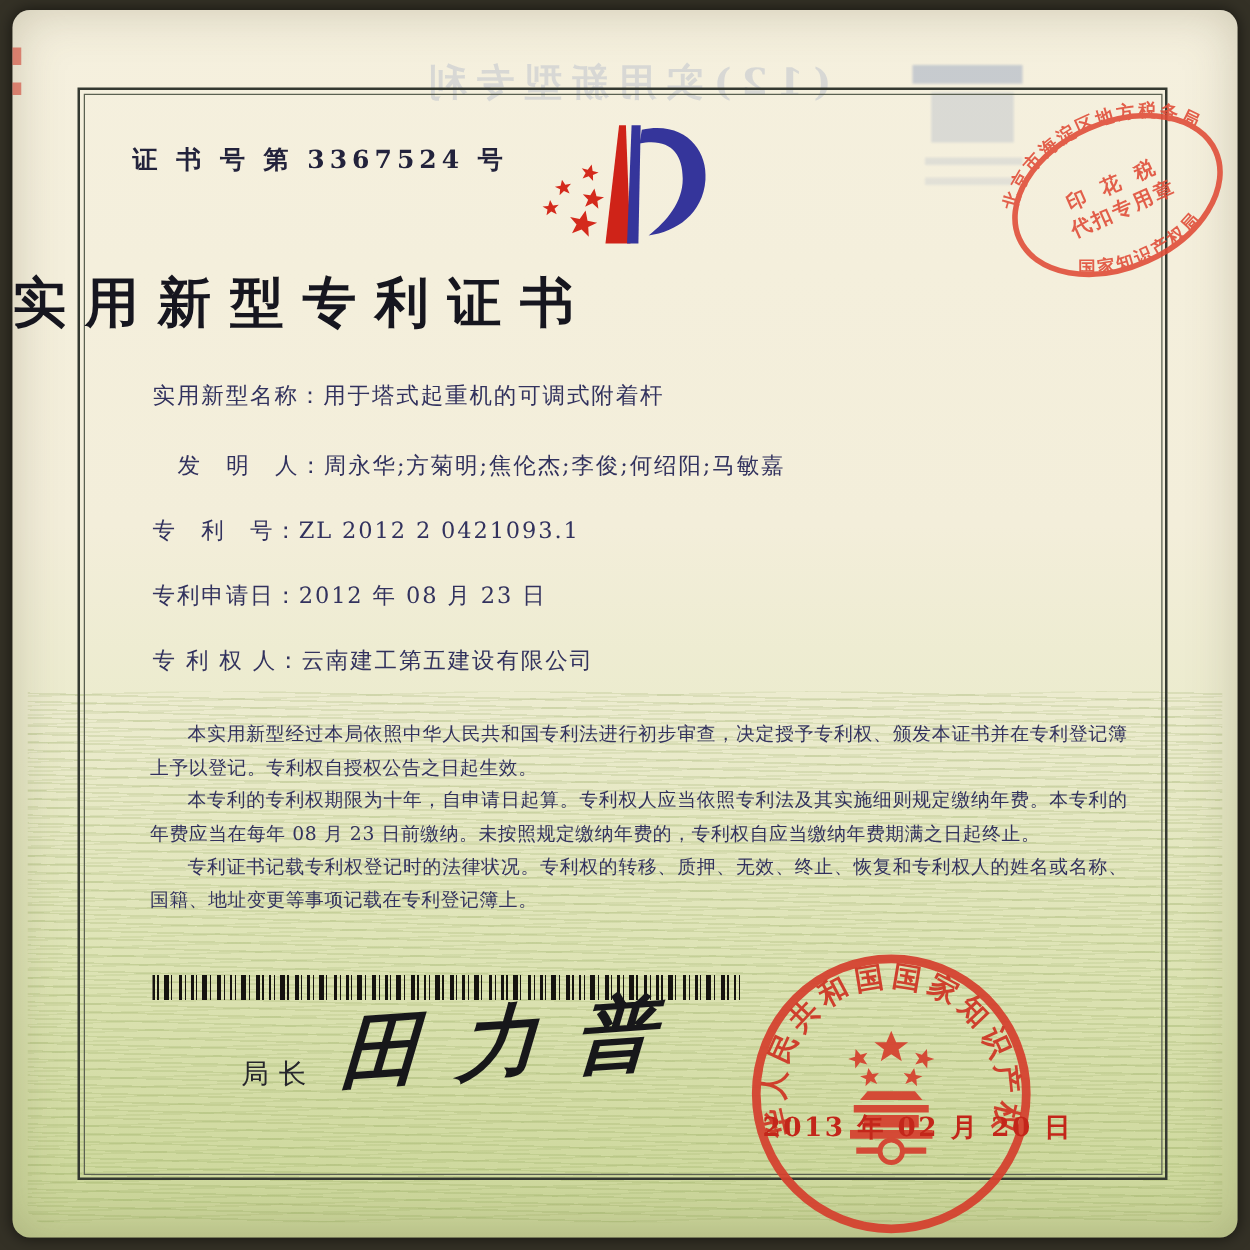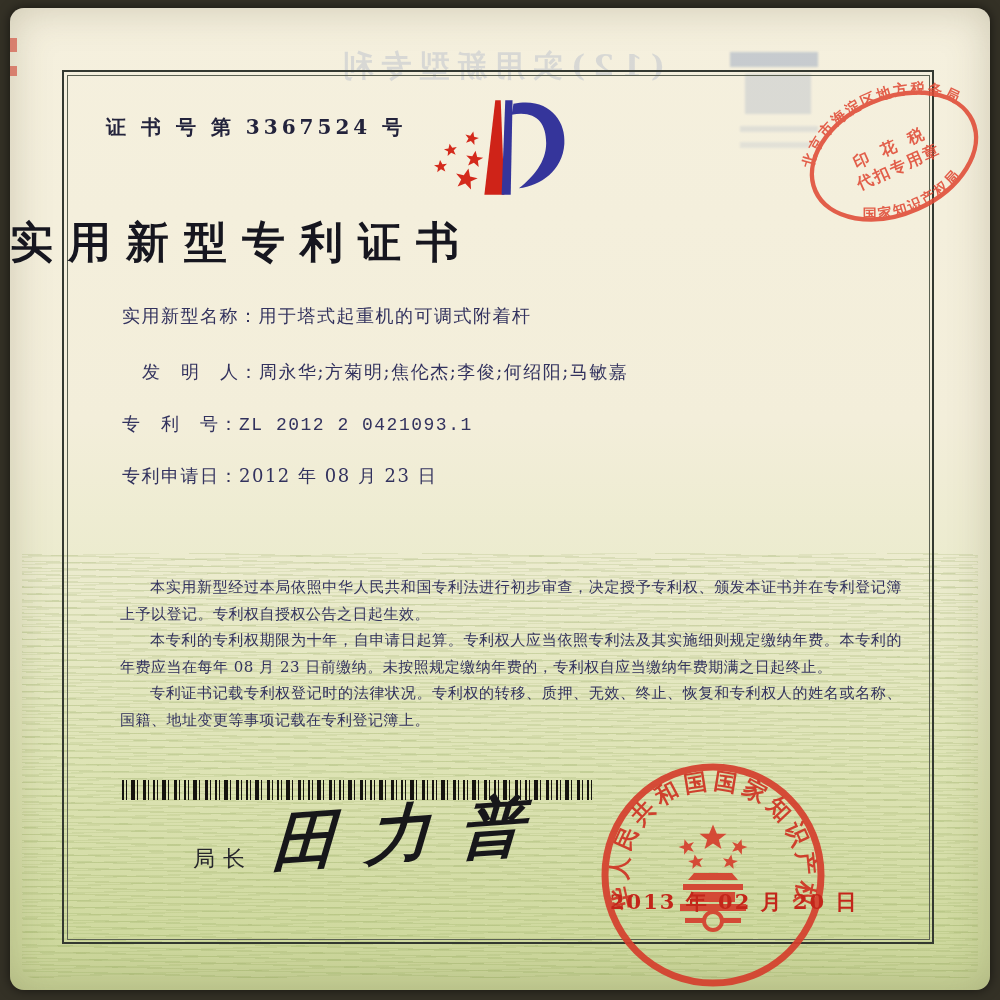--- a/index.html
+++ b/index.html
@@ -125,25 +125,28 @@
   </div>
 
   <div class="title">实用新型专利证书</div>
 
   <div class="field-row" style="top:296px;">
     <span>实用新型名称：</span><span>用于塔式起重机的可调式附着杆</span>
   </div>
   <div class="field-row" style="top:352px;margin-left:20px;">
     <span>发　明　人：</span><span>周永华;方菊明;焦伦杰;李俊;何绍阳;马敏嘉</span>
   </div>
-  <div class="field-row" style="top:404px;font-family:Liberation Mono, monospace;">
+  <div class="field-row" style="top:404px;">
     <span>专　利　号：</span><span>ZL 2012 2 0421093.1</span>
   </div>
   <div class="field-row" style="top:456px;">
     <span>专利申请日：</span><span>2012 年 08 月 23 日</span>
+  </div>
+  <div class="field-row" style="top:508px;">
+    <span>专 利 权 人：</span><span>云南建工第五建设有限公司</span>
   </div>
 
   <div class="paragraphs">
     <p>本实用新型经过本局依照中华人民共和国专利法进行初步审查，决定授予专利权、颁发本证书并在专利登记簿上予以登记。专利权自授权公告之日起生效。</p>
     <p>本专利的专利权期限为十年，自申请日起算。专利权人应当依照专利法及其实施细则规定缴纳年费。本专利的年费应当在每年 08 月 23 日前缴纳。未按照规定缴纳年费的，专利权自应当缴纳年费期满之日起终止。</p>
     <p>专利证书记载专利权登记时的法律状况。专利权的转移、质押、无效、终止、恢复和专利权人的姓名或名称、国籍、地址变更等事项记载在专利登记簿上。</p>
   </div>
 
   <div class="barcode"></div>
 

